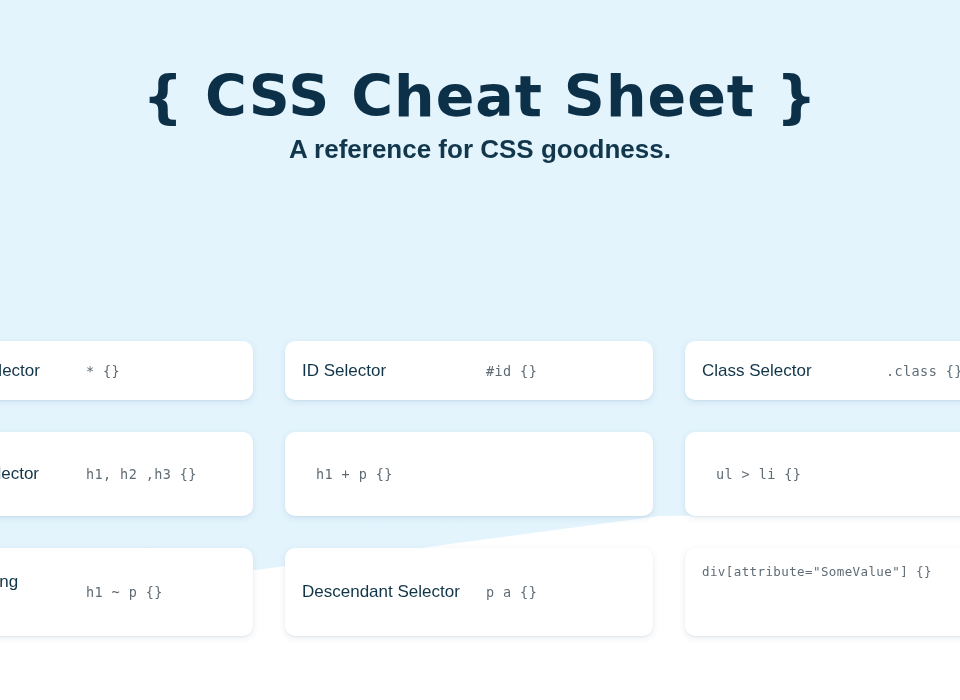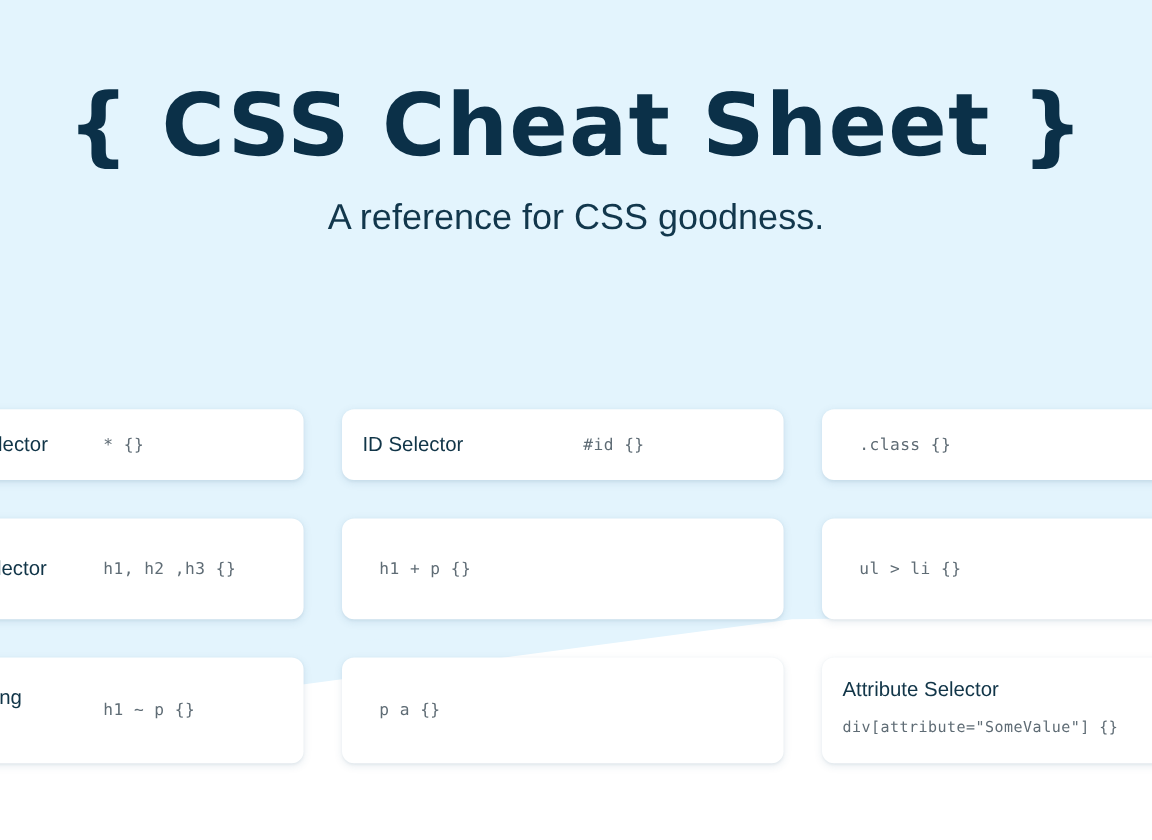--- a/index.html
+++ b/index.html
@@ -40,32 +40,32 @@
     position: absolute;
     top: 0;
     left: 0;
     width: 960px;
     text-align: center;
     padding-top: 66px;
   }
 
   .site-title {
     font-family: "DejaVu Sans", sans-serif;
-    font-size: 72px;
+    font-size: 57px;
     line-height: 1.06;
     font-weight: 700;
     letter-spacing: 1px;
     color: #0b3048;
     white-space: nowrap;
   }
 
   .site-subtitle {
-    margin-top: 22px;
-    font-size: 30px;
-    font-weight: 400;
+    margin-top: 8px;
+    font-size: 26px;
+    font-weight: 700;
     line-height: 1.2;
     color: #12374c;
   }
 
   
   .grid {
     position: absolute;
     top: 341px;
     left: -115px;
     width: 1190px;
@@ -148,20 +148,21 @@
       <div class="card-title">Universal Selector</div>
       <div class="card-code">* {}</div>
     </div>
 
     <div class="card">
       <div class="card-title">ID Selector</div>
       <div class="card-code">#id {}</div>
     </div>
 
     <div class="card">
+      <div class="card-title">Class Selector</div>
       <div class="card-code">.class {}</div>
     </div>
 
     <div class="card row-tall">
       <div class="card-title">Grouping Selector</div>
       <div class="card-code">h1, h2 ,h3 {}</div>
     </div>
 
     <div class="card row-tall">
       <div class="card-code">h1 + p {}</div>
@@ -170,22 +171,22 @@
     <div class="card row-tall">
       <div class="card-code">ul &gt; li {}</div>
     </div>
 
     <div class="card row-last">
       <div class="card-title">General Sibling Selector</div>
       <div class="card-code">h1 ~ p {}</div>
     </div>
 
     <div class="card row-last">
+      <div class="card-title">Descendant Selector</div>
       <div class="card-code">p a {}</div>
     </div>
 
     <div class="card row-last stacked">
-      <div class="card-title">Attribute Selector</div>
       <div class="card-code">div[attribute="SomeValue"] {}</div>
     </div>
 
   </section>
 </div>
 
 </body></html>

